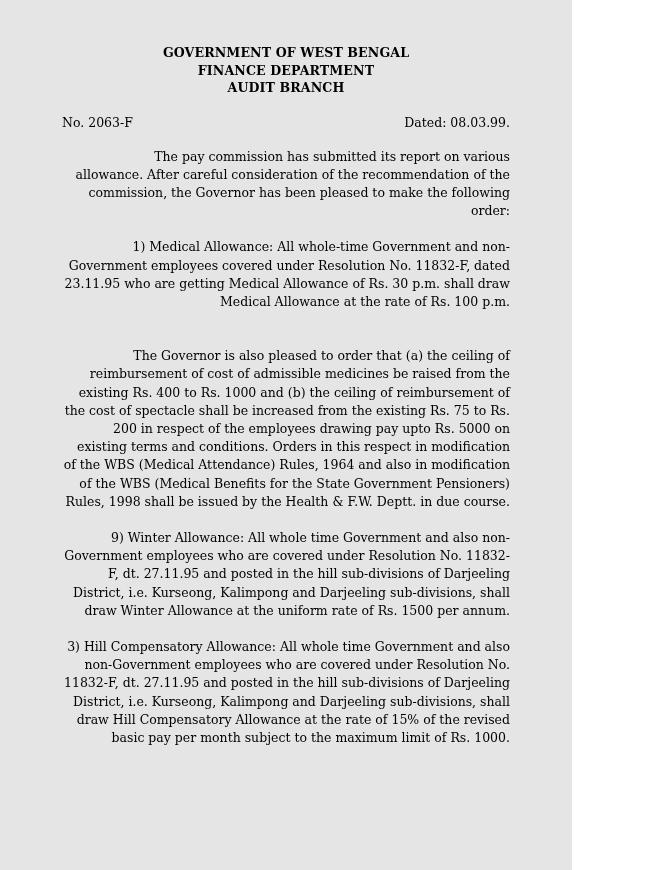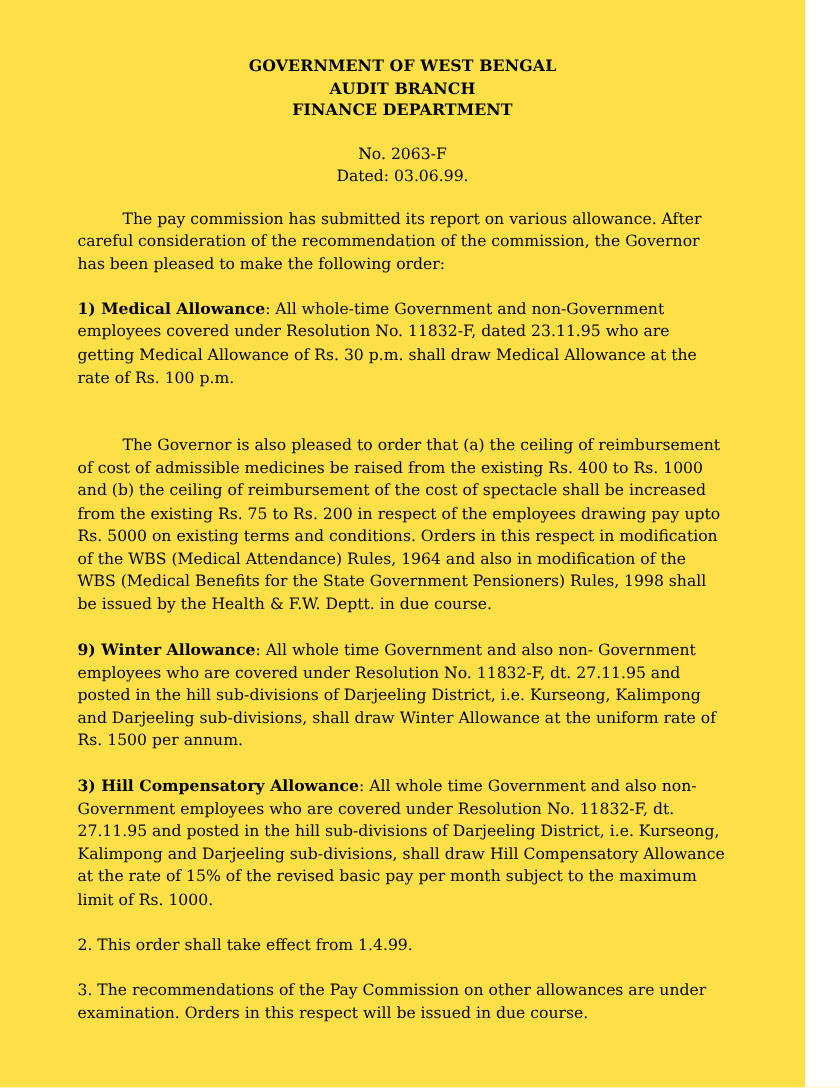--- a/index.html
+++ b/index.html
@@ -9,85 +9,84 @@
   }
   body {
     width: 672px;
     height: 870px;
     font-family: "DejaVu Serif", "Liberation Serif", serif;
     color: #000000;
     -webkit-font-smoothing: antialiased;
   }
   .page {
     position: relative;
-    width: 644px;
+    width: 572px;
     height: 870px;
     box-sizing: border-box;
     padding: 44px 62px 0 62px;
-    background: #fde047;
+    background: #e5e5e5;
   }
   .doc-header {
     text-align: center;
     font-weight: bold;
     font-size: 12.6px;
     line-height: 17.5px;
     letter-spacing: 0.1px;
   }
   .header-line {
     display: block;
     white-space: nowrap;
   }
   .refline {
     display: flex;
     justify-content: space-between;
-    align-items: center;
+    align-items: flex-end;
     font-size: 12.5px;
     line-height: 18px;
     margin-top: 17px;
-    flex-direction: column;
   }
   .refline .ref-no,
   .refline .ref-date {
     white-space: nowrap;
   }
   p.body-para {
     font-size: 12.5px;
     line-height: 18.2px;
     margin: 0;
-    text-align: left;
+    text-align: right;
   }
   .gap-large { height: 18px; }
   .gap-med { height: 16px; }
   .gap-small { height: 13px; }
   .indent { text-indent: 36px; }
   .lead {
-    font-weight: bold;
+    font-weight: normal;
   }
   .sig-italic {
     text-align: right;
     font-style: italic;
     font-size: 12.5px;
     line-height: 18px;
     margin: 0;
   }
 </style>
 </head>
 <body>
 
 <div class="page">
 
   <div class="doc-header">
     <span class="header-line">GOVERNMENT OF WEST BENGAL</span>
+    <span class="header-line">FINANCE DEPARTMENT</span>
     <span class="header-line">AUDIT BRANCH</span>
-    <span class="header-line">FINANCE DEPARTMENT</span>
   </div>
 
   <div class="refline">
     <span class="ref-no">No. 2063-F</span>
-    <span class="ref-date">Dated: 03.06.99.</span>
+    <span class="ref-date">Dated: 08.03.99.</span>
   </div>
 
   <div class="gap-med"></div>
 
   <p class="body-para indent">The pay commission has submitted its report on various allowance. After careful consideration of the recommendation of the commission, the Governor has been pleased to make the following order:</p>
 
   <div class="gap-large"></div>
 
   <p class="body-para"><span class="lead">1) Medical Allowance</span><span>: All whole-time Government and non-Government employees covered under Resolution No. 11832-F, dated 23.11.95 who are getting Medical Allowance of Rs. 30 p.m. shall draw Medical Allowance at the rate of Rs. 100 p.m.</span></p>
 
@@ -101,25 +100,23 @@
   <div class="gap-large"></div>
 
   <p class="body-para"><span class="lead">9) Winter Allowance</span><span>: All whole time Government and also non- Government employees who are covered under Resolution No. 11832-F, dt. 27.11.95 and posted in the hill sub-divisions of Darjeeling District, i.e. Kurseong, Kalimpong and Darjeeling sub-divisions, shall draw Winter Allowance at the uniform rate of Rs. 1500 per annum.</span></p>
 
   <div class="gap-large"></div>
 
   <p class="body-para"><span class="lead">3) Hill Compensatory Allowance</span><span>: All whole time Government and also non-Government employees who are covered under Resolution No. 11832-F, dt. 27.11.95 and posted in the hill sub-divisions of Darjeeling District, i.e. Kurseong, Kalimpong and Darjeeling sub-divisions, shall draw Hill Compensatory Allowance at the rate of 15% of the revised basic pay per month subject to the maximum limit of Rs. 1000.</span></p>
 
   <div class="gap-large"></div>
 
-  <p class="body-para">2. This order shall take effect from 1.4.99.</p>
 
   <div class="gap-large"></div>
 
-  <p class="body-para">3. The recommendations of the Pay Commission on other allowances are under examination. Orders in this respect will be issued in due course.</p>
 
   <div class="gap-large"></div>
   <div class="gap-small"></div>
 
 
   <div class="gap-large"></div>
 
 </div>
 
 </body></html>

